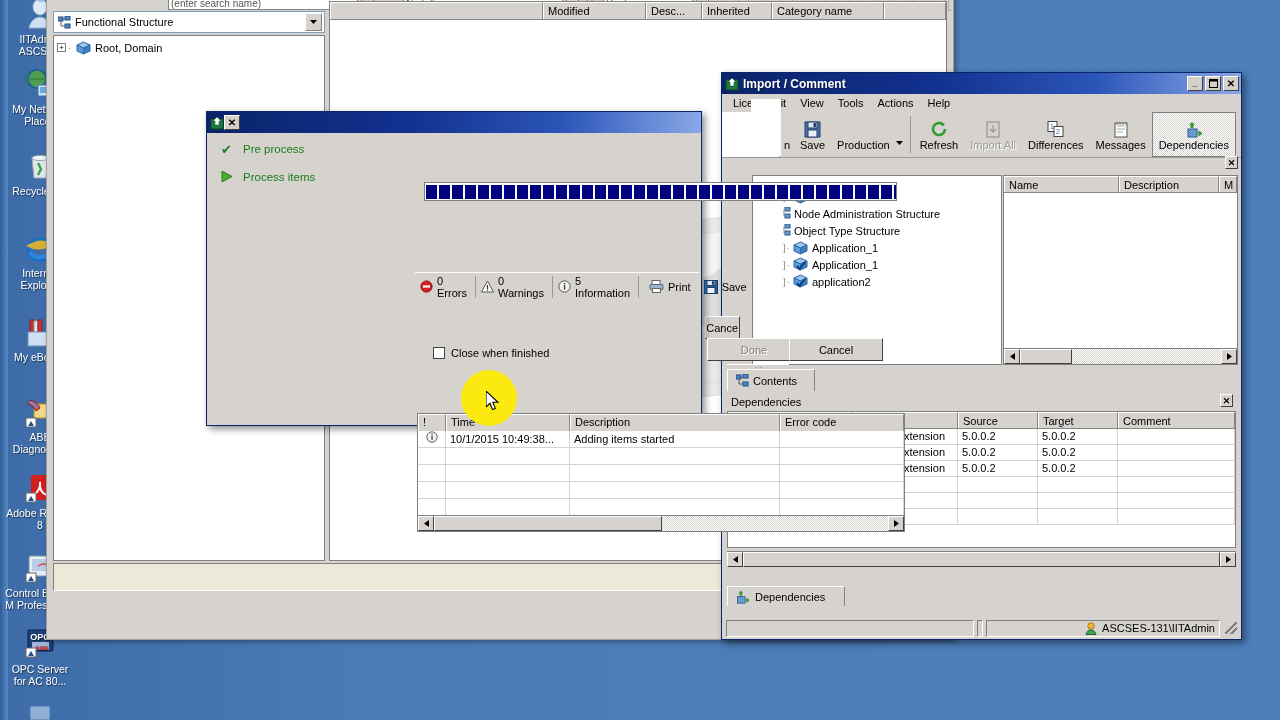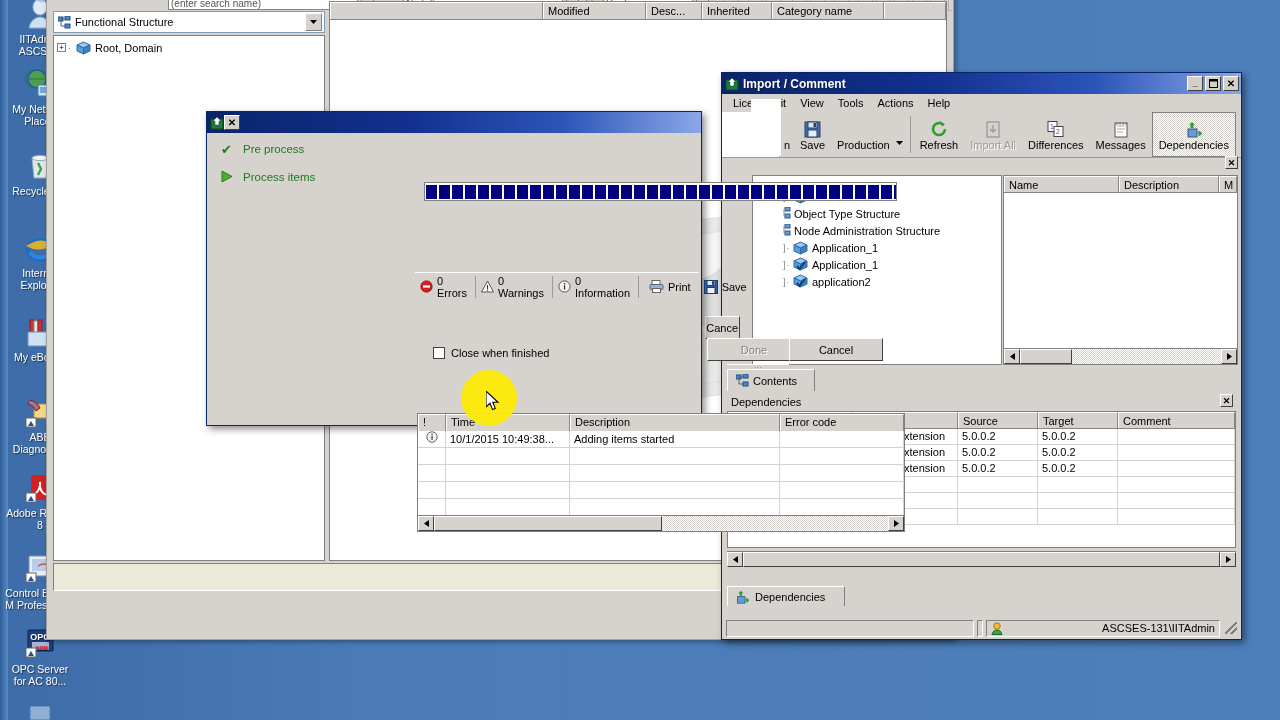--- a/index.html
+++ b/index.html
@@ -639,31 +639,31 @@
           <span>Root</span>
         </div>
         <div class="tree-row" style="padding-left:30px">
           <span style="display:flex;align-items:center;margin-right:3px">
             <svg width="8" height="13" viewBox="0 0 8 13">
               <rect x="2" y="0" width="5" height="4" fill="#6a9bd0" stroke="#2b5a8f"></rect>
               <rect x="2" y="7" width="5" height="4" fill="#6a9bd0" stroke="#2b5a8f"></rect>
               <path d="M1 2 v7 h1" stroke="#888" fill="none"></path>
             </svg>
           </span>
-          <span>Object Type Structure</span>
+          <span>Node Administration Structure</span>
         </div>
         <div class="tree-row" style="padding-left:30px">
           <span style="display:flex;align-items:center;margin-right:3px">
             <svg width="8" height="13" viewBox="0 0 8 13">
               <rect x="2" y="0" width="5" height="4" fill="#6a9bd0" stroke="#2b5a8f"></rect>
               <rect x="2" y="7" width="5" height="4" fill="#6a9bd0" stroke="#2b5a8f"></rect>
               <path d="M1 2 v7 h1" stroke="#888" fill="none"></path>
             </svg>
           </span>
-          <span>Node Administration Structure</span>
+          <span>Object Type Structure</span>
         </div>
         <div class="tree-row" style="padding-left:30px">
           <span class="tree-dots">]·</span>
           <span style="display:flex;align-items:center;margin:0 4px 0 2px">
             <svg width="15" height="14" viewBox="0 0 15 14">
               <path d="M7.5 1 L14 4 L7.5 7 L1 4z" fill="#9cc6ee" stroke="#2c6aa8"></path>
               <path d="M1 4 L1 10 L7.5 13 L7.5 7z" fill="#5b9bd9" stroke="#2c6aa8"></path>
               <path d="M14 4 L14 10 L7.5 13 L7.5 7z" fill="#3f7fc0" stroke="#2c6aa8"></path>
             </svg>
           </span>
@@ -848,21 +848,21 @@
         <rect x="3" y="8" width="9" height="8" fill="#6a9bd0" stroke="#2b5a8f"></rect>
         <path d="M12 12 L16 12 M14 10 L17 12.5 L14 15z" fill="#2f9e2f" stroke="#2f9e2f" stroke-width="1"></path>
       </svg>
     </span>
     <span>Dependencies</span>
   </div>
 
   <div id="ie-statusbar">
     <div class="sb-pane" style="width:248px"></div>
     <div class="sb-pane" style="width:6px;padding:0"></div>
-    <div class="sb-pane" style="flex:1;justify-content:space-between;gap:5px">
+    <div class="sb-pane" style="flex:1;justify-content:flex-end;gap:5px">
       <span style="display:flex;align-items:center">
         <svg width="12" height="13" viewBox="0 0 12 13">
           <circle cx="6" cy="4" r="3.2" fill="#f0b83c" stroke="#b07a12"></circle>
           <path d="M1 12.5 q1-4.5 5-4.5 q4 0 5 4.5z" fill="#3fa34a" stroke="#1f6b29"></path>
         </svg>
       </span>
       <span>ASCSES-131\IITAdmin</span>
     </div>
     <div class="grip"></div>
   </div>
@@ -967,21 +967,21 @@
       <span>0 Warnings</span>
     </div>
     <div class="msg-seg">
       <span style="display:flex;align-items:center">
         <svg width="13" height="13" viewBox="0 0 13 13">
           <circle cx="6.5" cy="6.5" r="5.6" fill="#f3f3f3" stroke="#555"></circle>
           <rect x="5.9" y="5.2" width="1.3" height="4.4" fill="#333"></rect>
           <rect x="5.9" y="3" width="1.3" height="1.4" fill="#333"></rect>
         </svg>
       </span>
-      <span>0 Information</span>
+      <span>5 Information</span>
     </div>
     <div class="msg-seg noborder" style="padding-left:10px">
       <span style="display:flex;align-items:center">
         <svg width="15" height="13" viewBox="0 0 15 13">
           <rect x="3" y="0.5" width="8" height="4" fill="#fff" stroke="#666"></rect>
           <rect x="1" y="4.5" width="13" height="5" rx="1" fill="#9fb4c9" stroke="#4a6a88"></rect>
           <rect x="3.5" y="8.5" width="8" height="4" fill="#fff" stroke="#666"></rect>
         </svg>
       </span>
       <span>Print</span>

